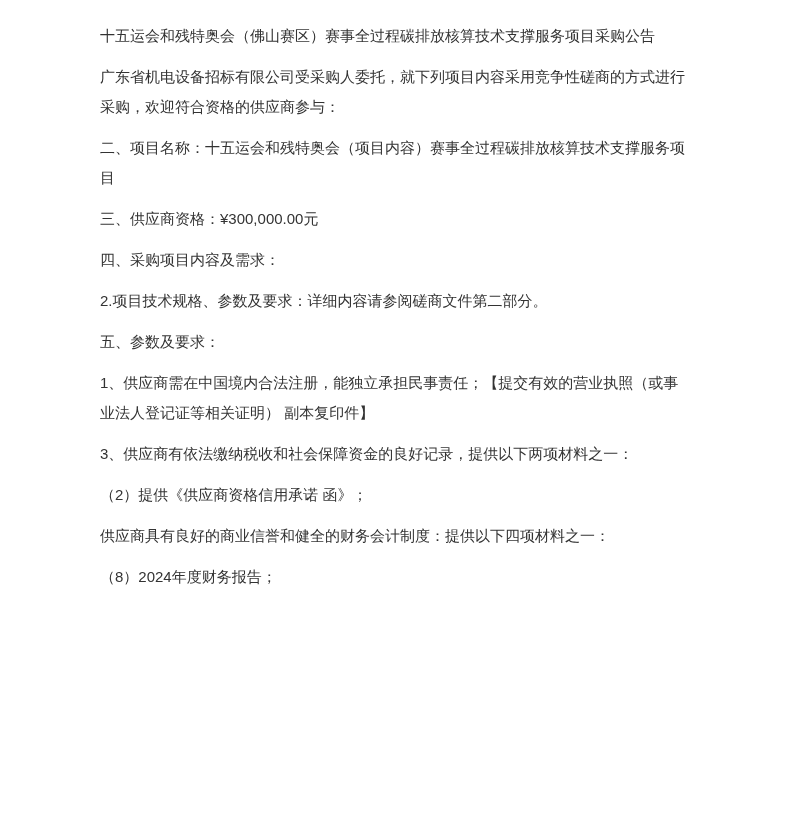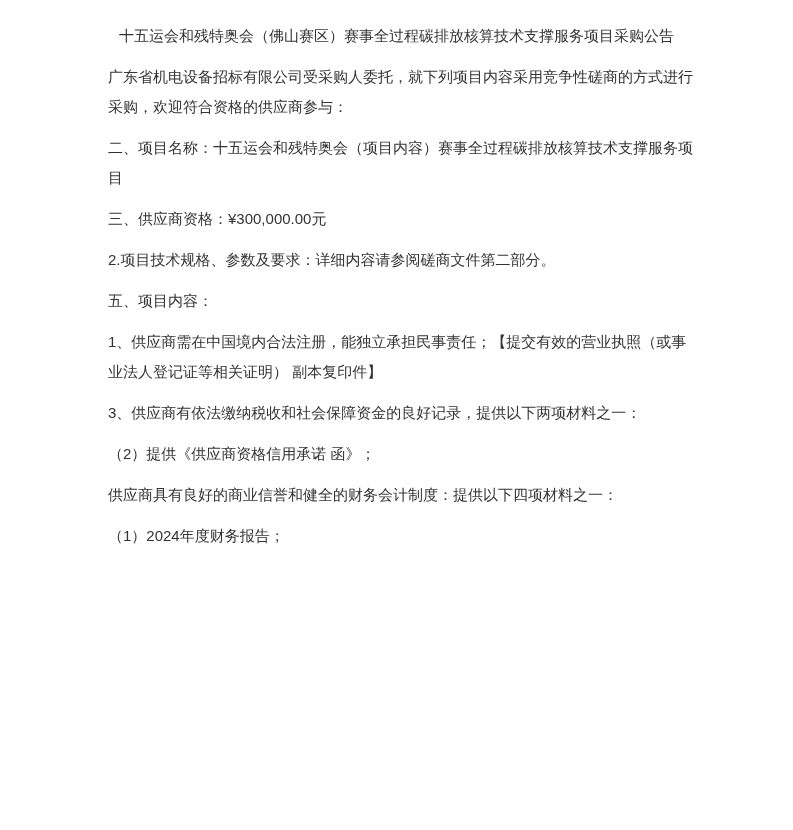--- a/index.html
+++ b/index.html
@@ -16,39 +16,39 @@
     box-sizing: border-box;
     width: 793px;
     padding: 21px 100px 0 100px;
     font-family: "Liberation Sans", "DejaVu Sans", sans-serif;
     font-size: 15px;
     line-height: 30px;
     color: #333333;
     text-align: left;
   }
   .doc p {
-    margin: 0 0 11px 8px;
+    margin: 0 0 11px 0;
     word-break: break-all;
   }
   .doc .title {
     font-size: 15px;
     font-weight: 400;
     line-height: 30px;
-    text-align: center;
     margin: 0 0 11px 0;
   }
 </style>
 </head>
 <body style="background: rgb(255, 255, 255);">
 
 <div class="doc" style="color: rgb(51, 51, 51);">
   <h1 class="title">十五运会和残特奥会（佛山赛区）赛事全过程碳排放核算技术支撑服务项目采购公告</h1>
   <p>广东省机电设备招标有限公司受采购人委托，就下列项目内容采用竞争性磋商的方式进行采购，欢迎符合资格的供应商参与：</p>
   <p>二、项目名称：十五运会和残特奥会（项目内容）赛事全过程碳排放核算技术支撑服务项目</p>
   <p>三、供应商资格：¥300,000.00元</p>
+  <p>四、采购项目内容及需求：</p>
   <p>2.项目技术规格、参数及要求：详细内容请参阅磋商文件第二部分。</p>
-  <p>五、项目内容：</p>
+  <p>五、参数及要求：</p>
   <p>1、供应商需在中国境内合法注册，能独立承担民事责任；【提交有效的营业执照（或事业法人登记证等相关证明） 副本复印件】</p>
   <p>3、供应商有依法缴纳税收和社会保障资金的良好记录，提供以下两项材料之一：</p>
   <p>（2）提供《供应商资格信用承诺 函》；</p>
   <p>供应商具有良好的商业信誉和健全的财务会计制度：提供以下四项材料之一：</p>
-  <p>（1）2024年度财务报告；</p>
+  <p>（8）2024年度财务报告；</p>
 </div>
 
 </body></html>

